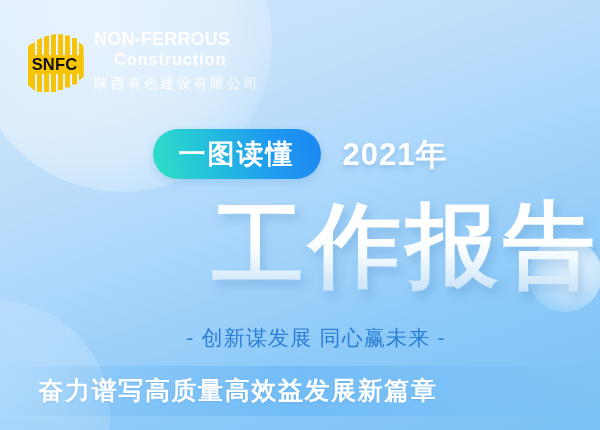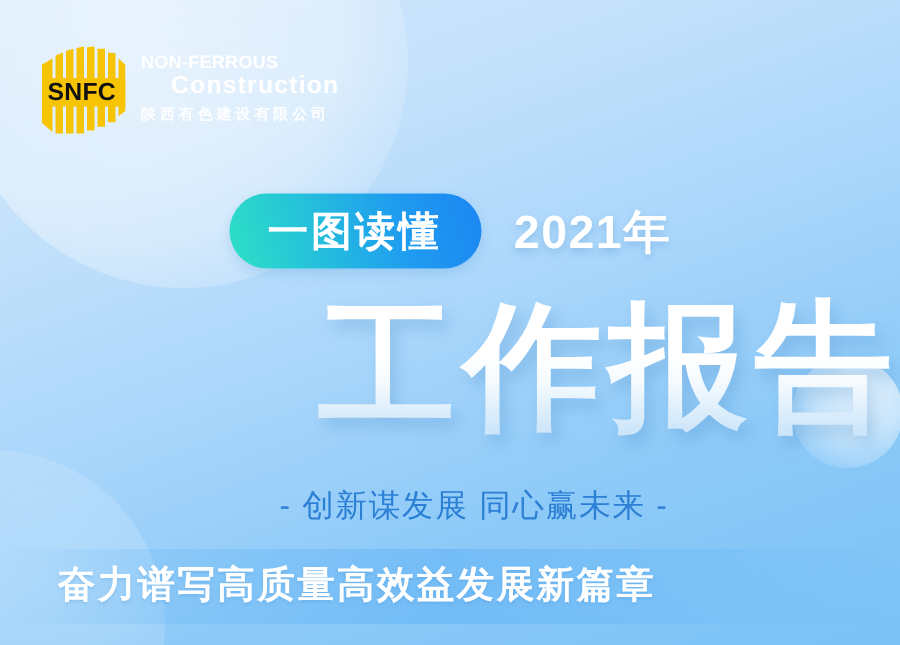--- a/index.html
+++ b/index.html
@@ -89,39 +89,39 @@
     display: block;
   }
   #logo-text-block {
     display: flex;
     flex-direction: column;
     justify-content: center;
     padding-top: 2px;
   }
   #logo-line-1 {
     color: #ffffff;
-    font-size: 12px;
+    font-size: 18px;
     font-weight: bold;
     letter-spacing: 0.2px;
     line-height: 1.18;
     white-space: nowrap;
   }
   #logo-line-2 {
     color: #ffffff;
     font-size: 16.5px;
     font-weight: bold;
     letter-spacing: 0.8px;
     line-height: 1.18;
     white-space: nowrap;
     margin-left: 20px;
   }
   #logo-line-3 {
     color: #ffffff;
-    font-size: 10px;
-    font-weight: bold;
+    font-size: 14px;
+    font-weight: normal;
     letter-spacing: 2.6px;
     line-height: 1.9;
     white-space: nowrap;
     opacity: 0.97;
   }
 
   
   #headline-row {
     position: absolute;
     left: 0;

